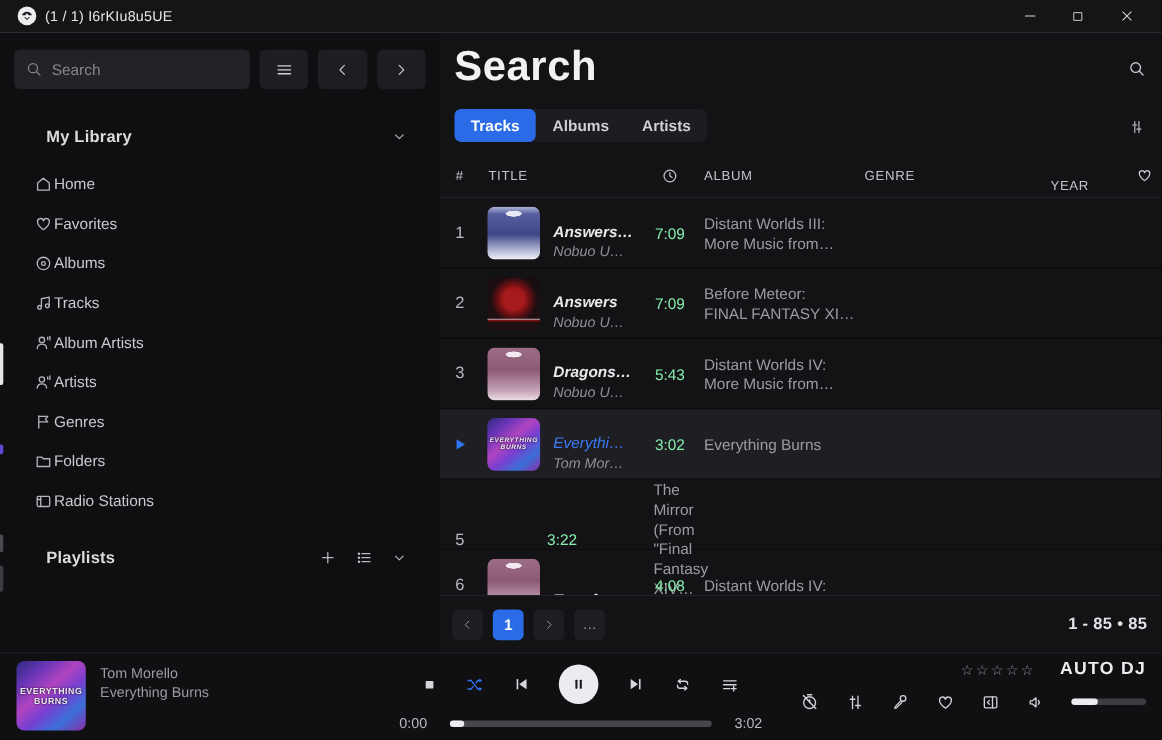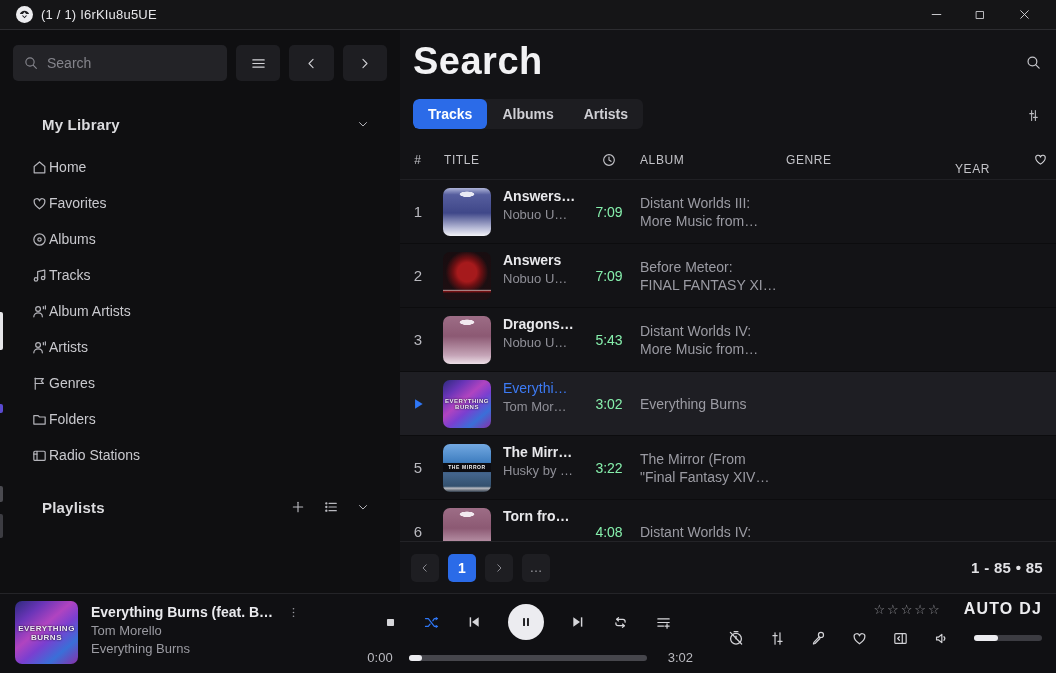--- a/index.html
+++ b/index.html
@@ -60,21 +60,21 @@
     letter-spacing:.6px; flex:0 0 auto; }
   .thead .h-index { justify-self:center; }
   .thead .h-dur { justify-self:center; color:#c3c3c8; }
   .thead .h-year { justify-self:end; padding-right:10px;margin-top:19px; }
   .thead .h-fav { justify-self:end; padding-right:8px; color:#d6d6da; }
   .cell-pad { padding-left:8px; }
   .rows { height:361px; overflow:hidden; flex:0 0 auto; }
   .trow { height:64px; border-bottom:1px solid #0c0c0e; }
   .trow.playing { background:#1e1e23; }
   .r-index { justify-self:center; color:#b9b9bf; font-size:15px; }
-  .r-titlecell { display:flex; align-items:flex-start; gap:12px; padding-left:7px; }
+  .r-titlecell { display:flex; align-items:flex-end; gap:12px; padding-left:7px;font-style:italic; }
   .art { width:48px; height:48px; border-radius:7px; flex:0 0 auto; position:relative; overflow:hidden; }
   .r-text { display:flex; flex-direction:column; gap:3px; min-width:0; }
   .r-title { font-size:14px; color:#e8e8eb; font-weight:700; white-space:nowrap; }
   .trow.playing .r-title { color:#3d7bf5; font-weight:400; }
   .r-artist { font-size:13px; color:#8f8f97; white-space:nowrap; }
   .r-dur { justify-self:center; color:#86efac; font-size:14px; }
   .r-album { color:#9b9ba3; font-size:14px; line-height:18px; }
 
   
   .art-dw3 { background:
@@ -118,21 +118,21 @@
   .pl-sub { font-size:13px; color:#9a9aa1; white-space:nowrap; }
   .pl-dots { color:#9a9aa1; }
 
   .pl-center { position:absolute; left:50%; transform:translateX(-50%); top:6px; width:330px; }
   .ctl-row { display:flex; align-items:center; justify-content:center; gap:26px; height:44px; }
   .ctl { display:flex; align-items:center; justify-content:center; color:#d6d6da; }
   .ctl.shuffle { color:#2f77f6; }
   .play-circle { width:36px; height:36px; border-radius:50%; background:#ececf0; color:#17171a;
     display:flex; align-items:center; justify-content:center; }
   .seek-row { display:flex; align-items:center; gap:12px; margin-top:6px; }
-  .time { font-size:13px; color:#b9b9bf; width:34px;text-align:center; }
+  .time { font-size:13px; color:#b9b9bf; width:34px; }
   .time.right { text-align:right; }
   .seek-track { flex:1; height:6px; border-radius:3px; background:#46464c; position:relative; }
   .seek-fill { position:absolute; left:0; top:0; height:6px; width:13px; border-radius:3px; background:#ececf0; }
 
   .pl-right { position:absolute; right:14px; top:6px; width:330px; }
   .rate-row { display:flex; align-items:center; justify-content:flex-end; gap:22px; height:18px; }
   .stars { color:#8f8f95; font-size:13px; letter-spacing:2px; }
   .autodj { font-size:16px; font-weight:700; letter-spacing:1.2px; color:#ececef; }
   .ricons { display:flex; align-items:center; justify-content:flex-end; gap:24px; margin-top:11px; color:#d2d2d6; }
   .vol-track { width:68px; height:6px; border-radius:3px; background:#3c3c42; position:relative; }
@@ -443,29 +443,20 @@
             <div>Everything Burns</div>
             <div></div>
           </div>
           <span class="cell-pad"></span>
           <span></span>
           <span></span>
         </div>
 
         <div class="tgrid trow">
           <span class="r-index">5</span>
-          <div class="r-titlecell">
-            <div class="art art-mirror">
-              <span class="art-band">THE MIRROR</span>
-            </div>
-            <div class="r-text">
-              <span class="r-title">The Mirr…</span>
-              <span class="r-artist">Husky by …</span>
-            </div>
-          </div>
           <span class="r-dur">3:22</span>
           <div class="r-album cell-pad">
             <div>The Mirror (From</div>
             <div>"Final Fantasy XIV…</div>
           </div>
           <span class="cell-pad"></span>
           <span></span>
           <span></span>
         </div>
 
@@ -507,30 +498,20 @@
     </main>
   </div>
 
   <footer class="player">
 
     <div class="pl-left">
       <div class="pl-art art-burns">
         <span class="art-text">EVERYTHING BURNS</span>
       </div>
       <div class="pl-meta">
-        <div class="pl-title-row">
-          <span class="pl-title">Everything Burns (feat. B…</span>
-          <span class="pl-dots">
-            <svg class="fill" width="13" height="13" viewBox="0 0 24 24">
-              <circle cx="12" cy="5" r="1.5"></circle>
-                <circle cx="12" cy="12" r="1.5"></circle>
-                <circle cx="12" cy="19" r="1.5"></circle>
-            </svg>
-          </span>
-        </div>
         <span class="pl-sub">Tom Morello</span>
         <span class="pl-sub">Everything Burns</span>
       </div>
     </div>
 
     <div class="pl-center">
       <div class="ctl-row">
         <span class="ctl">
           <svg class="fill" width="13" height="13" viewBox="0 0 24 24">
               <rect x="5.5" y="5.5" width="13" height="13" rx="1.5"></rect>

